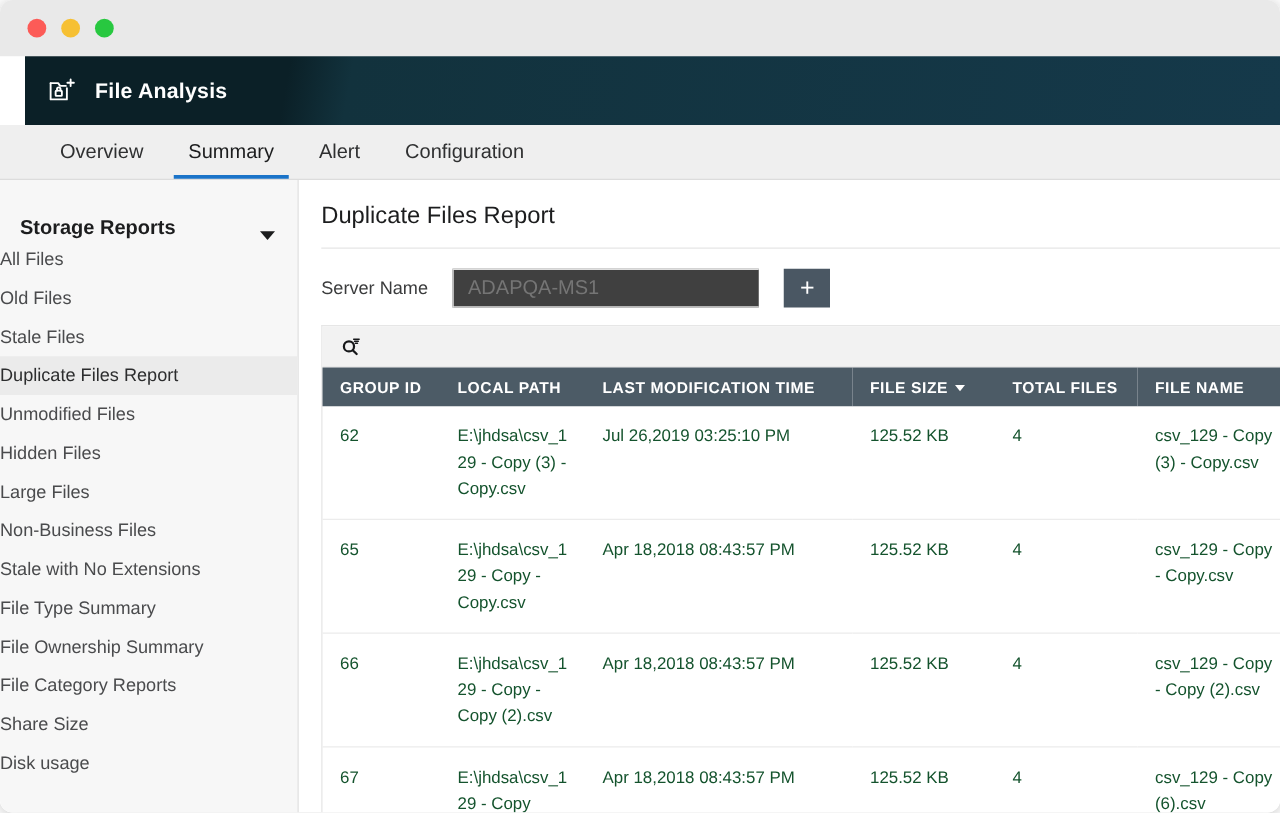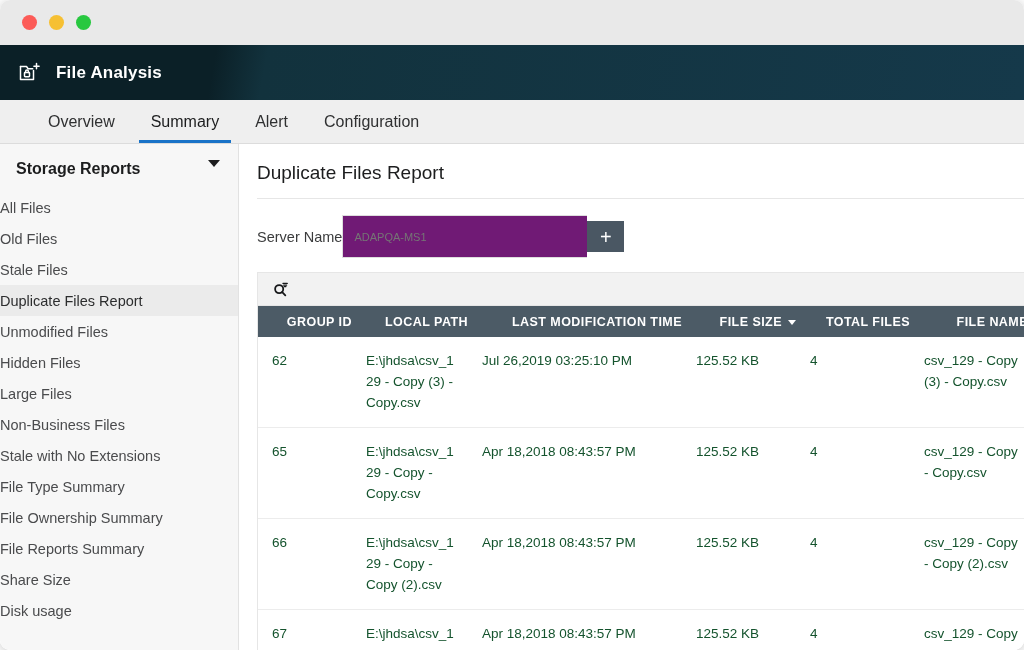--- a/index.html
+++ b/index.html
@@ -38,20 +38,21 @@
   .dot.green  { background: #28c840; }
 
   
   #app-header {
     height: 55px;
     background: linear-gradient(100deg, #0b2027 0%, #0b2027 21%, #12323d 26%, #15394a 100%);
     display: flex;
     align-items: center;
     padding-left: 18px;
     gap: 14px;
+    margin-left: 20px;
   }
   #app-logo { width: 24px; height: 24px; flex: none; }
   #app-title {
     color: #ffffff;
     font-size: 17px;
     font-weight: bold;
     letter-spacing: 0.2px;
   }
 
   
@@ -93,21 +94,21 @@
   #sidebar {
     width: 239px;
     flex: none;
     background: #f7f7f7;
     border-right: 1px solid #e2e2e2;
     padding-top: 16px;
     overflow: hidden;
   }
   #sidebar-heading {
     display: flex;
-    align-items: flex-start;
+    align-items: flex-end;
     justify-content: space-between;
     padding: 0 18px 0 16px;
     height: 32px;
     cursor: pointer;
   }
   #sidebar-heading-label {
     font-size: 16px;
     font-weight: bold;
     color: #1c1d1e;
   }
@@ -145,34 +146,34 @@
   }
   #title-rule {
     height: 1px;
     background: #e6e6e6;
     margin-right: 0;
   }
 
   #server-row {
     display: flex;
     align-items: center;
-    gap: 0;
+    gap: 20px;
     padding: 16px 0 14px 0;
   }
   #server-label {
     font-size: 14.5px;
     color: #3b3c3d;
   }
   #server-input {
     width: 245px;
-    height: 43px;
-    background: #701a75;
+    height: 31px;
+    background: #404040;
     border: 1px solid #dedede;
     border-right: none;
-    font-size: 11px;
+    font-size: 16px;
     color: #9b9c9e;
     padding: 0 11px;
     font-family: "Liberation Sans", sans-serif;
     outline: none;
   }
   #add-server-button {
     width: 37px;
     height: 31px;
     background: #4a5763;
     border: none;
@@ -204,21 +205,21 @@
   #search-icon { width: 17px; height: 17px; cursor: pointer; }
 
   table { border-collapse: collapse; width: 770px; table-layout: fixed; }
 
   thead th {
     background: #4c5b66;
     color: #ffffff;
     font-size: 12.5px;
     font-weight: bold;
     letter-spacing: 0.45px;
-    text-align: right;
+    text-align: left;
     height: 31px;
     padding: 0 0 0 14px;
     white-space: nowrap;
     cursor: pointer;
   }
   thead th .sortcaret {
     display: inline-block;
     margin-left: 6px;
     width: 0; height: 0;
     border-left: 4px solid transparent;
@@ -287,21 +288,21 @@
       <div class="side-item">Old Files</div>
       <div class="side-item">Stale Files</div>
       <div class="side-item active">Duplicate Files Report</div>
       <div class="side-item">Unmodified Files</div>
       <div class="side-item">Hidden Files</div>
       <div class="side-item">Large Files</div>
       <div class="side-item">Non-Business Files</div>
       <div class="side-item">Stale with No Extensions</div>
       <div class="side-item">File Type Summary</div>
       <div class="side-item">File Ownership Summary</div>
-      <div class="side-item">File Reports Summary</div>
+      <div class="side-item">File Category Reports</div>
       <div class="side-item">Share Size</div>
       <div class="side-item">Disk usage</div>
     </div>
 
     <div id="main">
       <div id="report-title">Duplicate Files Report</div>
       <div id="title-rule"></div>
 
       <div id="server-row">
         <span id="server-label">Server Name</span>

